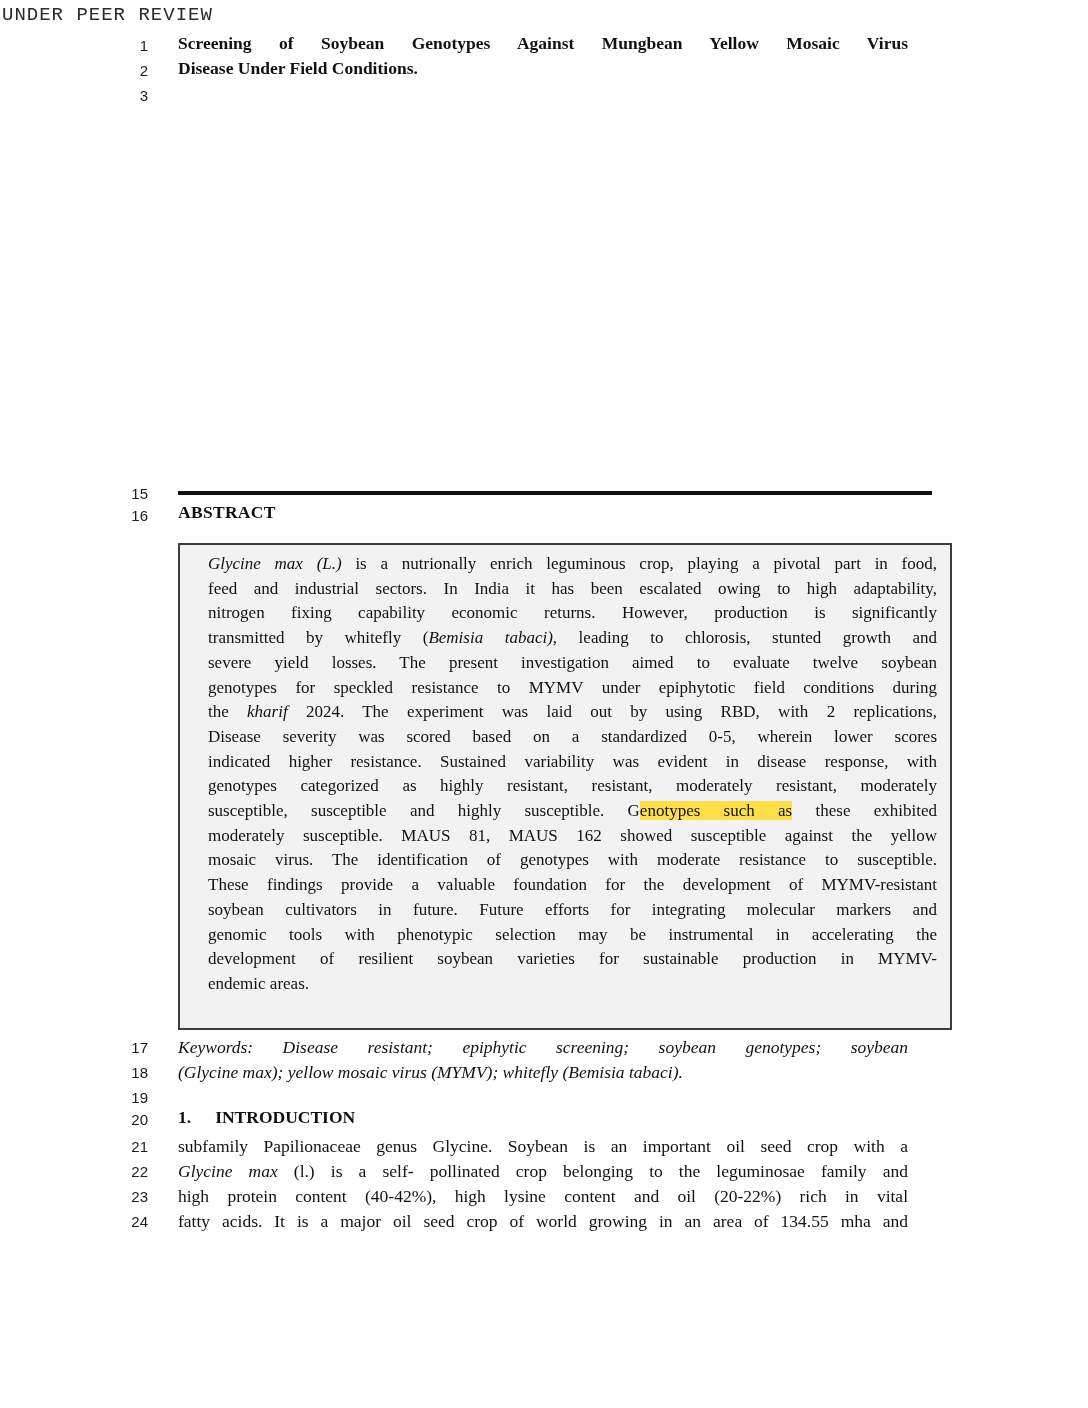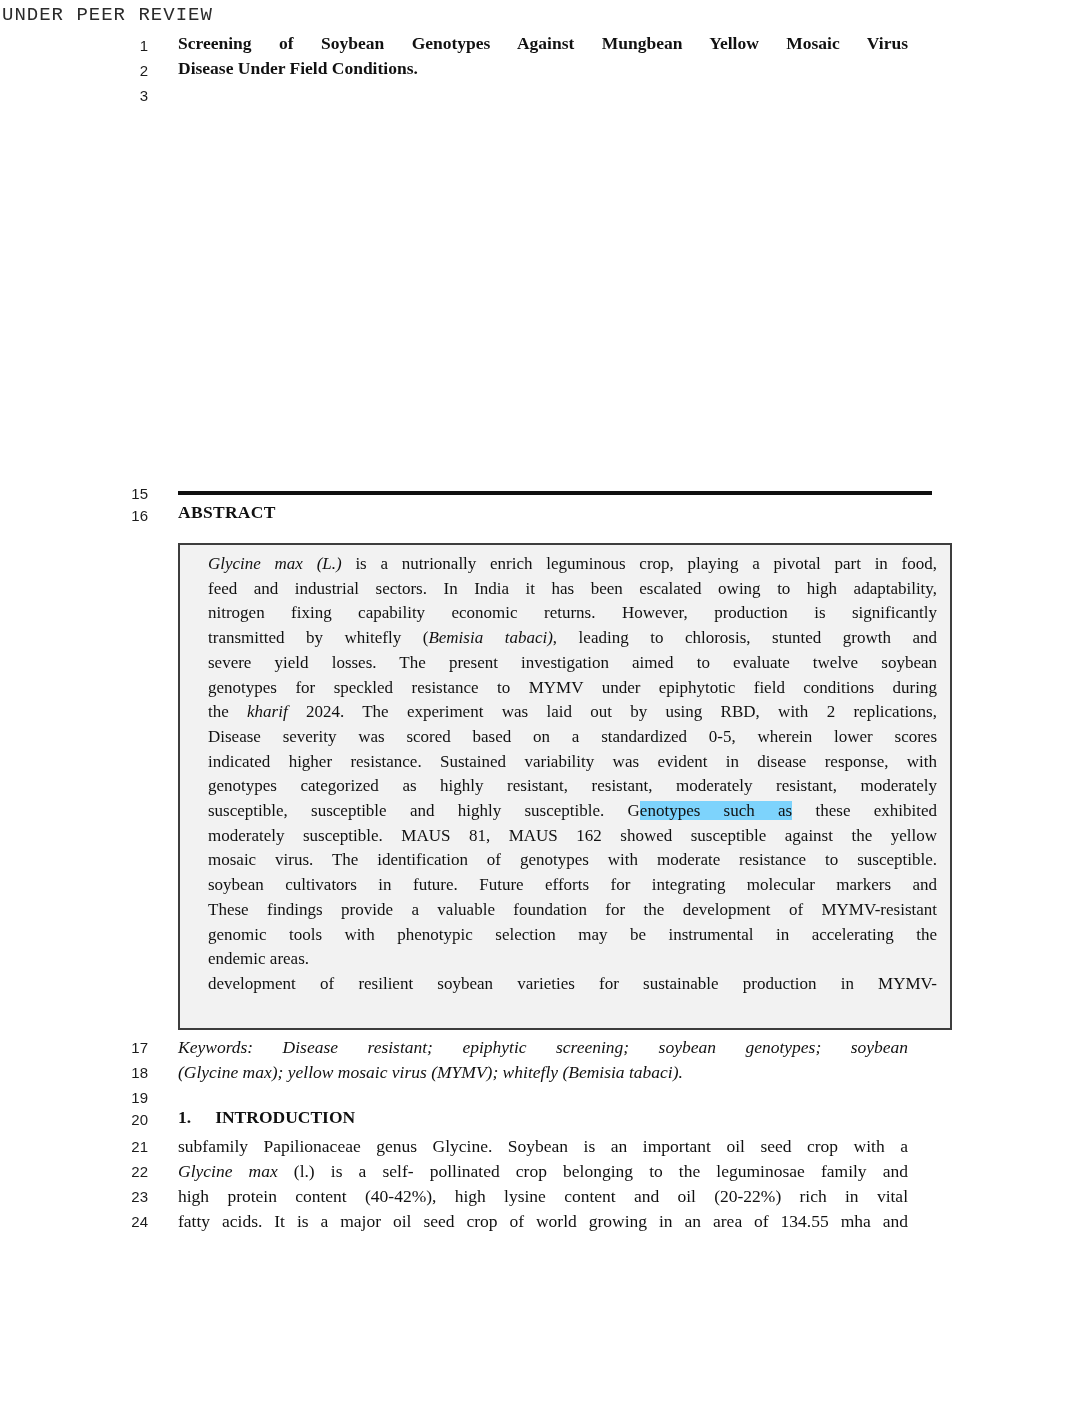--- a/index.html
+++ b/index.html
@@ -41,21 +41,21 @@
   }
   .intro-heading .head-gap { margin-left:24px; }
   .intro-para {
     position:absolute; left:178px; top:1134px; width:730px;
     font-size:17.5px; line-height:25px;
   }
   .tline { display:block; }
   .just { text-align:justify; text-align-last:justify; }
   .left { text-align:left; text-align-last:left; }
   .seg-i { font-style:italic; }
-  .seg-h { background:#7dd3fc; }
+  .seg-h { background:#fde047; }
 </style>
 </head>
 <body>
 
 <div class="page">
 
   <div class="watermark">UNDER PEER REVIEW</div>
 
   <div class="ln" style="top:33px">1</div>
   <div class="ln" style="top:58px">2</div>
@@ -87,25 +87,25 @@
     <span class="tline just"><span>transmitted by whitefly (</span><span class="seg-i">Bemisia tabaci)</span><span>, leading to chlorosis, stunted growth and</span></span>
     <span class="tline just"><span>severe yield losses. The present investigation aimed to evaluate twelve soybean</span></span>
     <span class="tline just"><span>genotypes for speckled resistance to MYMV under epiphytotic field conditions during</span></span>
     <span class="tline just"><span>the </span><span class="seg-i">kharif</span><span> 2024. The experiment was laid out by using RBD, with 2 replications,</span></span>
     <span class="tline just"><span>Disease severity was scored based on a standardized 0-5, wherein lower scores</span></span>
     <span class="tline just"><span>indicated higher resistance. Sustained variability was evident in disease response, with</span></span>
     <span class="tline just"><span>genotypes categorized as highly resistant, resistant, moderately resistant, moderately</span></span>
     <span class="tline just"><span>susceptible, susceptible and highly susceptible. G</span><span class="seg-h">enotypes such as</span><span> these exhibited</span></span>
     <span class="tline just"><span>moderately susceptible. MAUS 81, MAUS 162 showed susceptible against the yellow</span></span>
     <span class="tline just"><span>mosaic virus. The identification of genotypes with moderate resistance to susceptible.</span></span>
+    <span class="tline just"><span>These findings provide a valuable foundation for the development of MYMV-resistant</span></span>
     <span class="tline just"><span>soybean cultivators in future. Future efforts for integrating molecular markers and</span></span>
-    <span class="tline just"><span>These findings provide a valuable foundation for the development of MYMV-resistant</span></span>
     <span class="tline just"><span>genomic tools with phenotypic selection may be instrumental in accelerating the</span></span>
+    <span class="tline just"><span>development of resilient soybean varieties for sustainable production in MYMV-</span></span>
     <span class="tline left"><span>endemic areas.</span></span>
-    <span class="tline just"><span>development of resilient soybean varieties for sustainable production in MYMV-</span></span>
   </div>
 
   <div class="keywords-block">
     <span class="tline just">Keywords: Disease resistant; epiphytic screening; soybean genotypes; soybean</span>
     <span class="tline left">(Glycine max); yellow mosaic virus (MYMV); whitefly (Bemisia tabaci).</span>
   </div>
 
   <div class="intro-heading">
     <span>1.</span><span class="head-gap">INTRODUCTION</span>
   </div>

